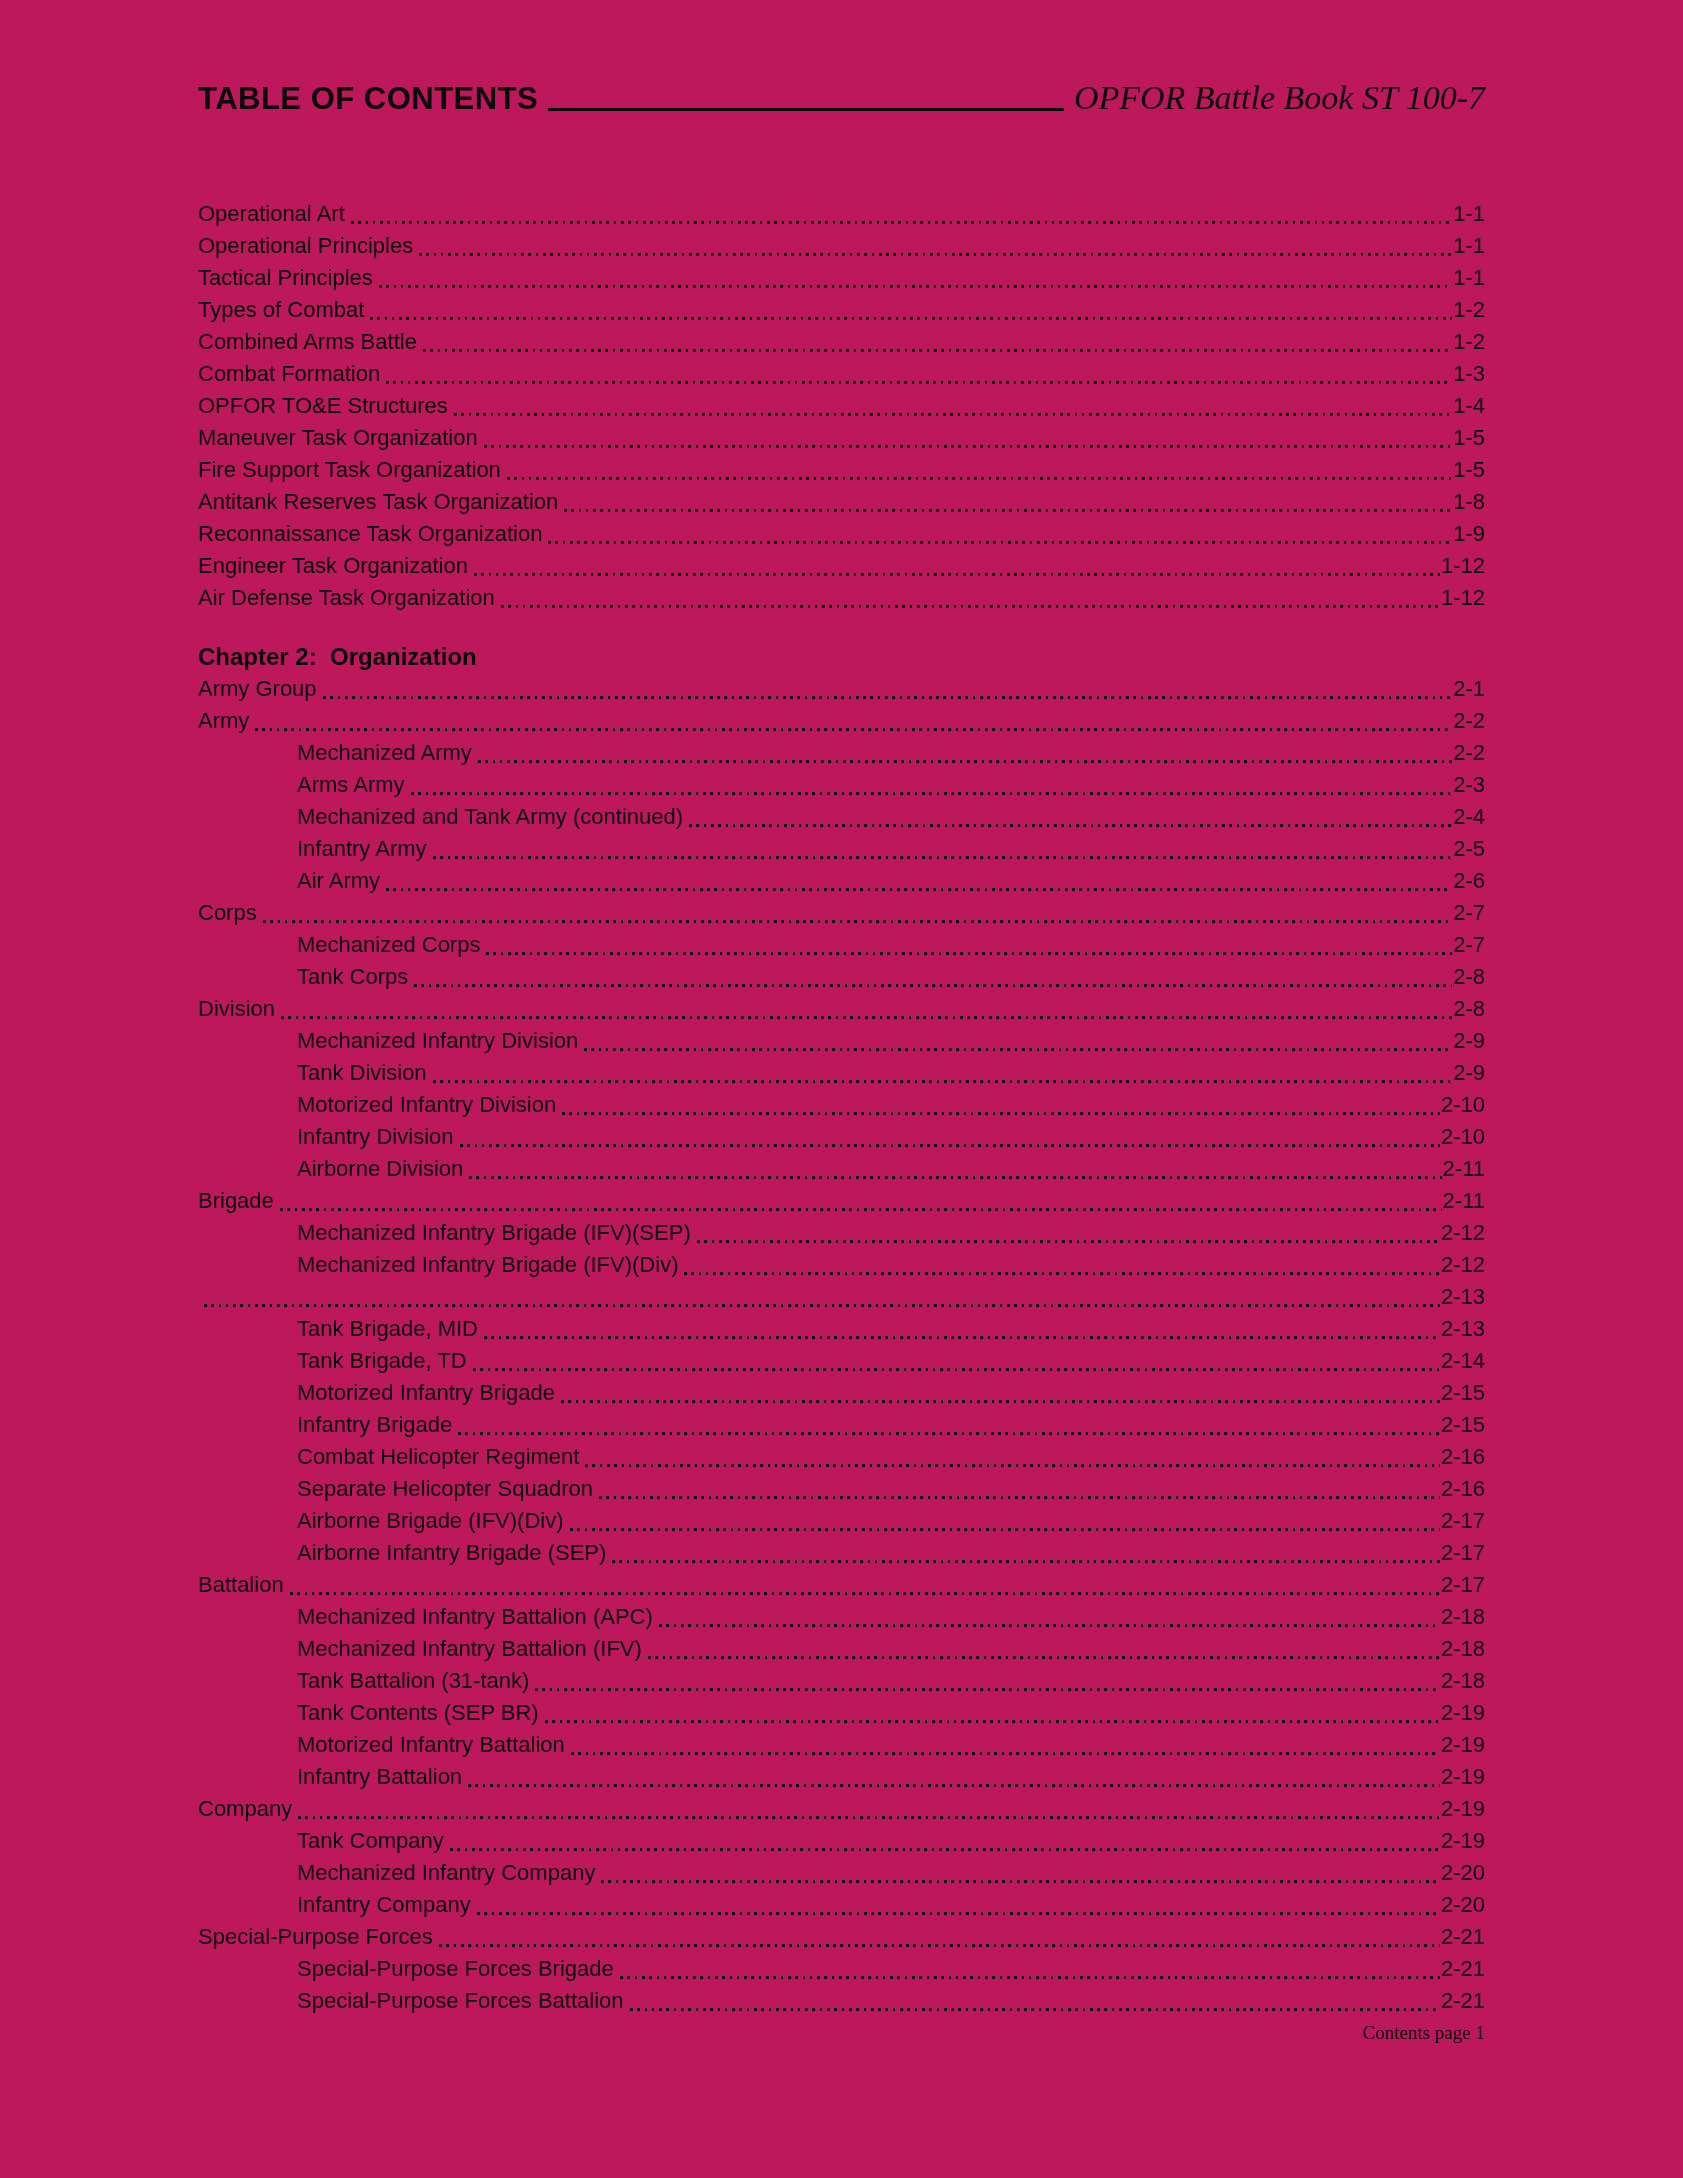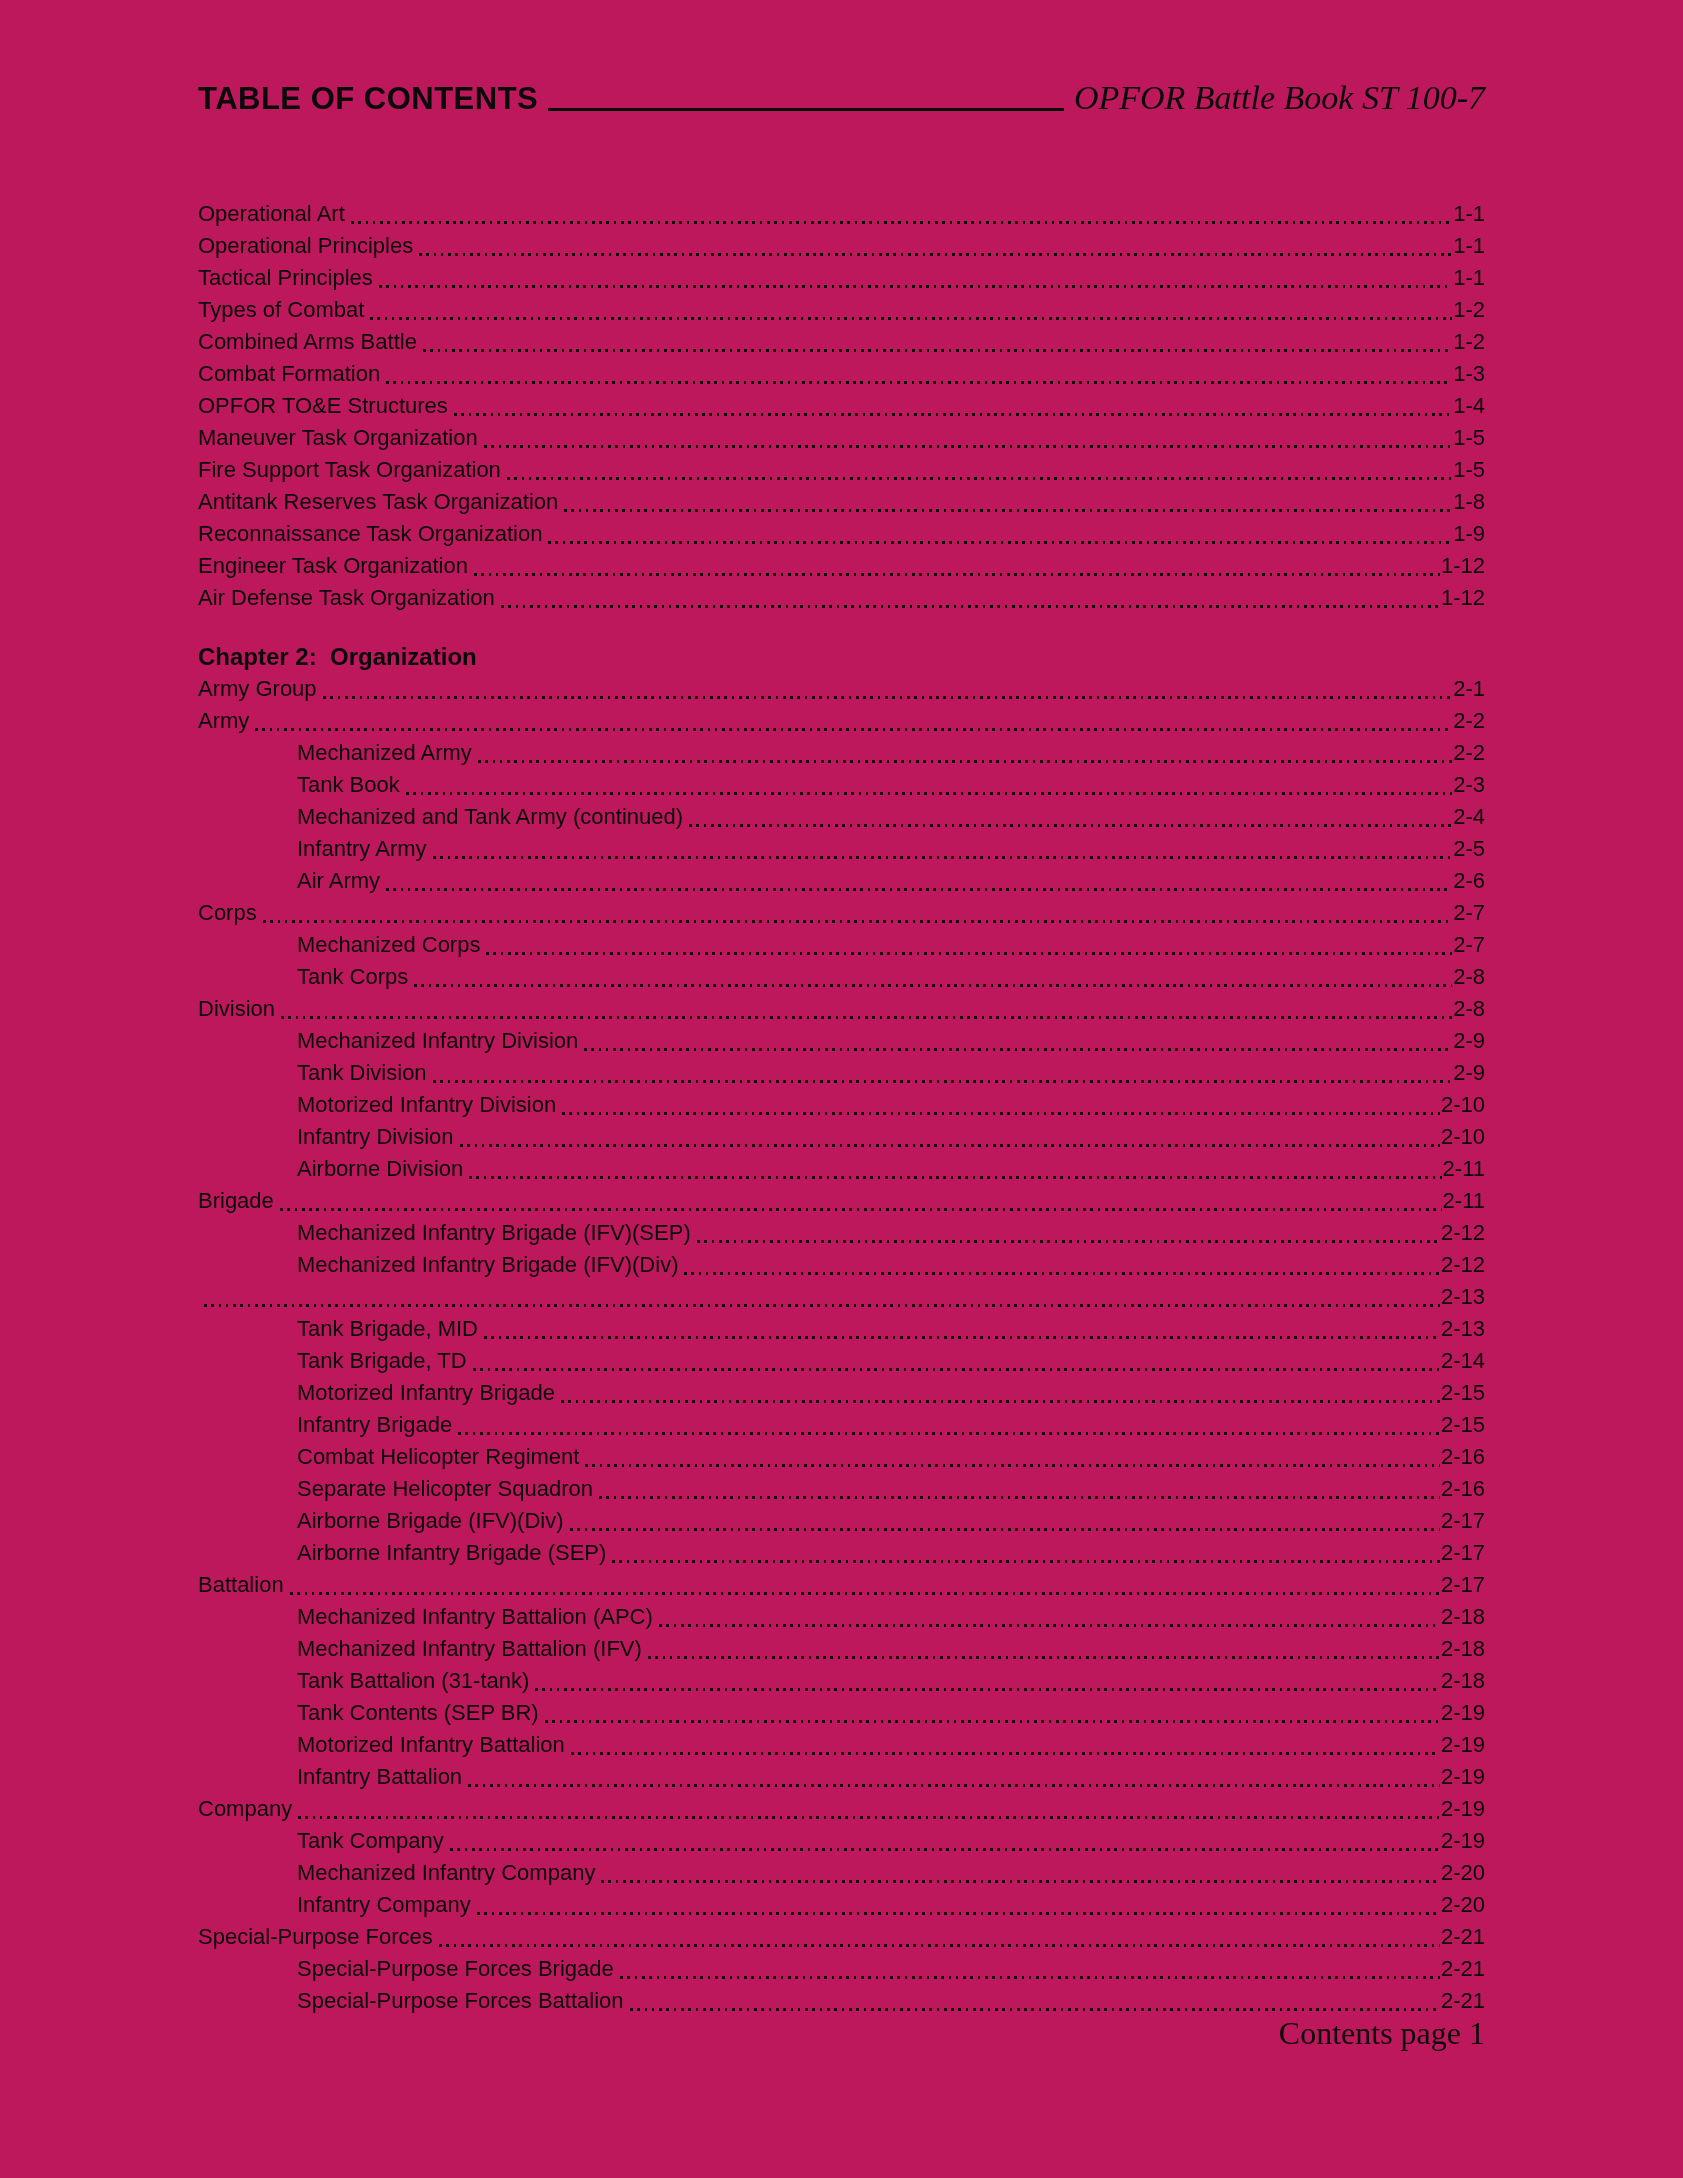--- a/index.html
+++ b/index.html
@@ -71,21 +71,21 @@
       to right,
       #0a0a0a 0, #0a0a0a 2.6px,
       transparent 2.6px, transparent 7.3px);
   }
   .pagenum { white-space: nowrap; }
 
   
   .page-footer {
     text-align: right;
     font-family: "Liberation Serif", serif;
-    font-size: 32px;
+    font-size: 19px;
     line-height: 32px;
   }
 </style>
 </head>
 <body>
 
 <div class="page">
 
   <div class="doc-header">
     <span class="doc-title">TABLE OF CONTENTS</span>
@@ -191,21 +191,21 @@
       <span class="pagenum">2-2</span>
     </div>
 
     <div class="toc-row indent-1">
       <span class="label">Mechanized Army</span>
       <span class="leader"></span>
       <span class="pagenum">2-2</span>
     </div>
 
     <div class="toc-row indent-1">
-      <span class="label">Tank Book</span>
+      <span class="label">Arms Army</span>
       <span class="leader"></span>
       <span class="pagenum">2-3</span>
     </div>
 
     <div class="toc-row indent-1">
       <span class="label">Mechanized and Tank Army (continued)</span>
       <span class="leader"></span>
       <span class="pagenum">2-4</span>
     </div>
 

